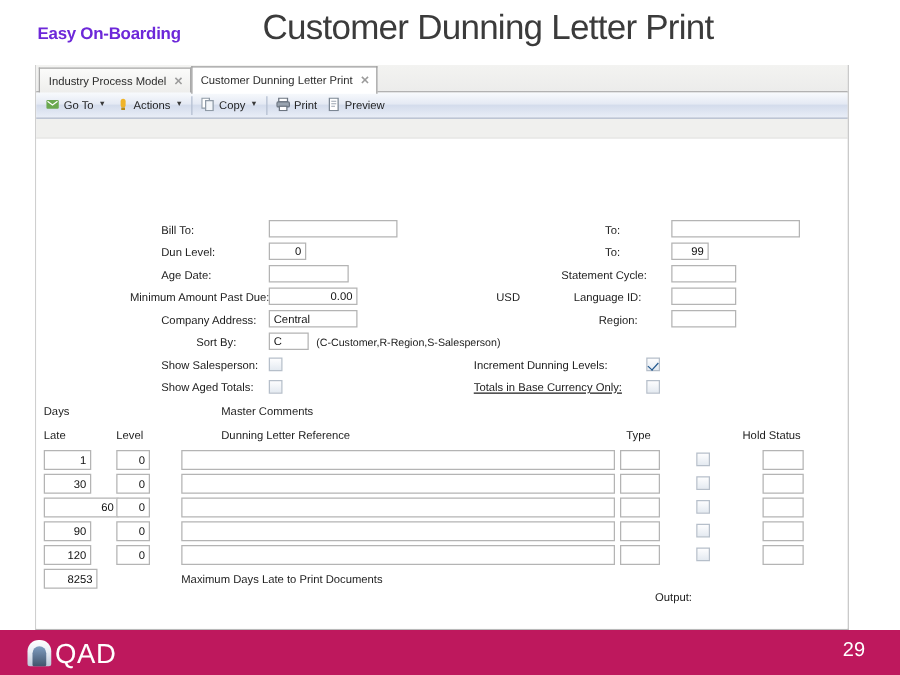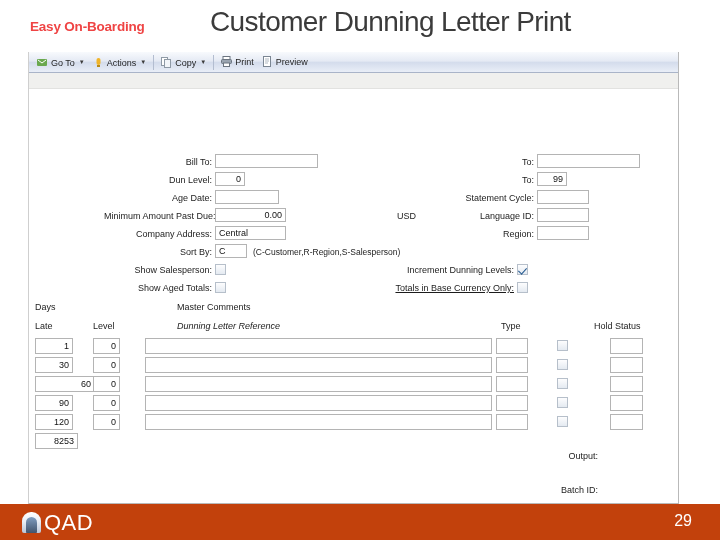--- a/index.html
+++ b/index.html
@@ -15,21 +15,21 @@
     width: 720px; height: 540px;
     background: #ffffff;
   }
 
   
   .kicker {
     position: absolute;
     left: 30px; top: 19px;
     font-size: 13.5px;
     font-weight: bold;
-    color: #ef4444;
+    color: #6d28d9;
     letter-spacing: -0.2px;
     white-space: nowrap;
   }
   .slide-title {
     position: absolute;
     left: 210px; top: 6px;
     font-size: 28px;
     font-weight: normal;
     color: #3b3b3b;
     letter-spacing: -0.6px;
@@ -140,21 +140,20 @@
     position: relative;
     height: 392px;
     background: #ffffff;
   }
 
   .lbl {
     position: absolute;
     font-size: 9px;
     color: #1c1c1c;
     white-space: nowrap;
-    text-align: right;
   }
   .lbl.left { text-align: left; }
 
   .fld {
     position: absolute;
     height: 14px;
     border: 1px solid #b4b4b4;
     background: #ffffff;
     font-size: 9px;
     color: #111111;
@@ -210,21 +209,21 @@
     text-align: center;
     line-height: 16px;
     cursor: default;
   }
 
   
   .footer {
     position: absolute;
     left: 0; top: 504px;
     width: 720px; height: 36px;
-    background: #c2410c;
+    background: #be185d;
   }
   .qad-logo {
     position: absolute;
     left: 22px; top: 8px;
     font-size: 0;
     white-space: nowrap;
   }
   .qad-mark {
     display: inline-block;
     width: 19px; height: 21px;
@@ -260,20 +259,27 @@
 </head>
 <body>
 
 <div id="slide">
 
   <div class="kicker">Easy On-Boarding</div>
   <div class="slide-title">Customer Dunning Letter Print</div>
 
   <div class="app-window">
 
+    <div class="tabstrip">
+      <div class="tab">
+        <span>Industry Process Model</span><span class="tclose">✕</span>
+      </div><div class="tab active">
+        <span>Customer Dunning Letter Print</span><span class="tclose">✕</span>
+      </div>
+    </div>
 
     <div class="toolbar">
       <div class="tb-item">
         <span class="ic">
           <svg width="11" height="11" viewBox="0 0 11 11">
             <rect x="0" y="2" width="10" height="7" rx="1" fill="#6aa84f"></rect>
             <path d="M1 3 L5 6 L9 3" stroke="#ffffff" stroke-width="1" fill="none"></path>
           </svg>
         </span><span>Go To</span><span class="tb-caret">▼</span>
       </div><div class="tb-item">
@@ -350,21 +356,21 @@
       <div class="lbl" style="left:100px; top:194px; width:83px;">Show Aged Totals:</div>
       <div class="cb" style="left:186px; top:193px;"></div>
       <div class="lbl" style="left:350px; top:194px; width:135px;text-decoration:underline;">Totals in Base Currency Only:</div>
       <div class="cb" style="left:488px; top:193px;"></div>
 
       <div class="colhdr" style="left:6px; top:213px;">Days</div>
       <div class="colhdr" style="left:148px; top:213px;">Master Comments</div>
 
       <div class="colhdr" style="left:6px; top:232px;">Late</div>
       <div class="colhdr" style="left:64px; top:232px;">Level</div>
-      <div class="colhdr" style="left:148px; top:232px;font-style:italic;">Dunning Letter Reference</div>
+      <div class="colhdr" style="left:148px; top:232px;">Dunning Letter Reference</div>
       <div class="colhdr" style="left:472px; top:232px;">Type</div>
       <div class="colhdr" style="left:529px; top:232px;padding-left:36px;">Hold</div>
       <div class="colhdr" style="left:586px; top:232px;">Status</div>
 
       <div class="fld num" style="left:6px; top:249px; width:38px; height:16px; line-height:15px;">1</div>
       <div class="fld num" style="left:64px; top:249px; width:27px; height:16px; line-height:15px;">0</div>
       <div class="fld lookup" style="left:116px; top:249px; width:347px; height:16px; line-height:15px;"></div>
       <div class="fld" style="left:467px; top:249px; width:32px; height:16px; line-height:15px;"></div>
       <div class="cb" style="left:528px; top:251px;"></div>
       <div class="fld" style="left:581px; top:249px; width:33px; height:16px; line-height:15px;"></div>
@@ -391,20 +397,21 @@
       <div class="fld" style="left:581px; top:306px; width:33px; height:16px; line-height:15px;"></div>
 
       <div class="fld num" style="left:6px; top:325px; width:38px; height:16px; line-height:15px;">120</div>
       <div class="fld num" style="left:64px; top:325px; width:27px; height:16px; line-height:15px;">0</div>
       <div class="fld lookup" style="left:116px; top:325px; width:347px; height:16px; line-height:15px;"></div>
       <div class="fld" style="left:467px; top:325px; width:32px; height:16px; line-height:15px;"></div>
       <div class="cb" style="left:528px; top:327px;"></div>
       <div class="fld" style="left:581px; top:325px; width:33px; height:16px; line-height:15px;"></div>
 
       <div class="fld num" style="left:6px; top:344px; width:43px; height:16px; line-height:15px;">8253</div>
+      <div class="lbl left" style="left:116px; top:347px;">Maximum Days Late to Print Documents</div>
 
       <div class="lbl" style="left:495px; top:362px; width:74px;">Output:</div>
       <div class="lbl" style="left:495px; top:380px; width:74px;margin-top:16px;">Batch ID:</div>
 
       <div class="btn" style="left:503px; top:417px; width:58px;">Back</div>
       <div class="btn" style="left:570px; top:417px; width:58px;">Next</div>
 
     </div>
   </div>
 

